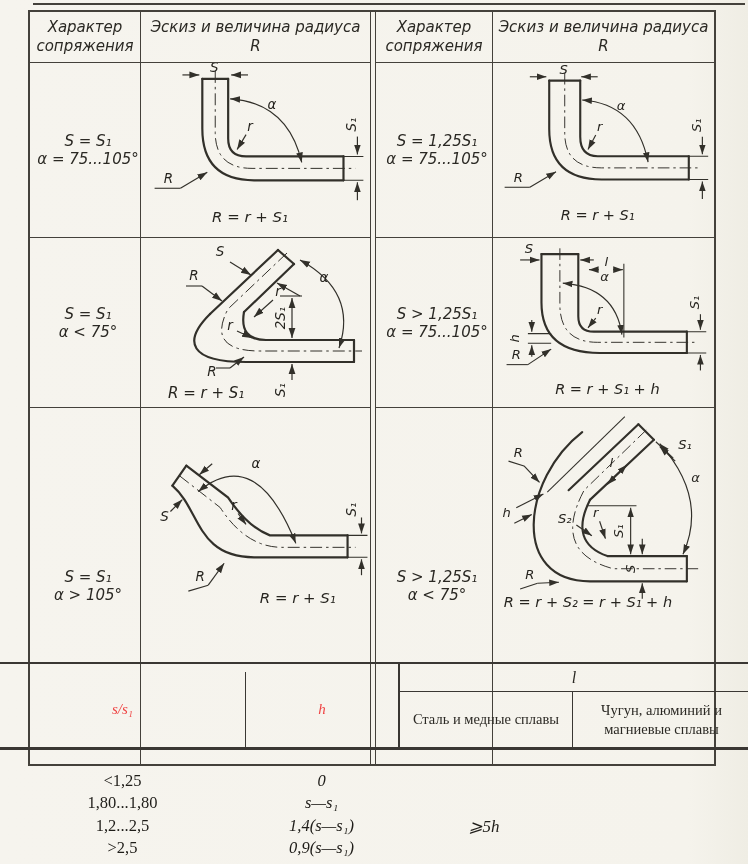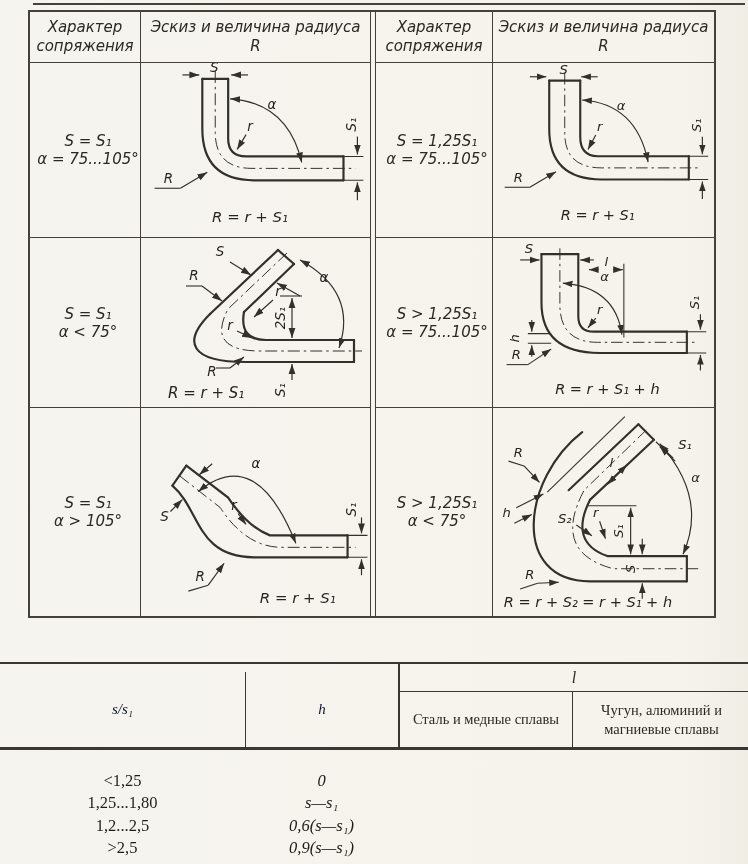--- a/index.html
+++ b/index.html
@@ -4,21 +4,21 @@
 <style>
   html,body{margin:0;padding:0;}
   body{
     width:748px;height:864px;position:relative;overflow:hidden;
     background:linear-gradient(90deg,#f6f4ee 0%,#f5f3ec 92%,#efede4 100%);
     font-family:"DejaVu Sans",sans-serif;color:#2b2924;
   }
   #top-rule{position:absolute;top:3px;left:33px;width:712px;height:2px;background:#44413b;}
   
   #diagram-table{
-    position:absolute;left:28px;top:10px;width:688px;height:608px;
+    position:absolute;left:28px;top:10px;width:688px;height:756px;
     border:2px solid #44413b;box-sizing:border-box;
     display:grid;grid-template-columns:110px 230px 6px 116px 1fr;
     grid-template-rows:50px 175px 170px 1fr;
   }
   .dt-cell{position:relative;box-sizing:border-box;overflow:hidden;}
   .bl{border-left:1.7px solid #44413b;}
   .bt{border-top:1.7px solid #44413b;}
   .sp{border-left:1.7px solid #44413b;border-right:1.7px solid #44413b;}
   .head{display:flex;align-items:center;justify-content:center;text-align:center;
     font:italic 15px "DejaVu Sans",sans-serif;line-height:1.25;padding:0 4px;}
@@ -32,21 +32,21 @@
   .cl{stroke:#32302a;stroke-width:1;fill:none;stroke-dasharray:12 4 2.5 4;}
   .dim{stroke:#32302a;stroke-width:1.2;fill:none;marker-end:url(#ah);}
   .dim2{stroke:#32302a;stroke-width:1.2;fill:none;marker-end:url(#ah);marker-start:url(#ah);}
   .lab{font:italic 13.5px "DejaVu Sans",sans-serif;fill:#26241f;}
   .form{font:italic 15px "DejaVu Sans",sans-serif;fill:#26241f;}
   
   #lower-table{position:absolute;left:0;top:662px;width:748px;height:88px;box-sizing:border-box;
     border-top:2.5px solid #3a3733;border-bottom:3px solid #3a3733;}
   .lt-grid{display:grid;grid-template-columns:245px 153px 350px;height:100%;}
   .lt-cell{display:flex;align-items:center;justify-content:center;box-sizing:border-box;
-    font:15px "Liberation Serif",serif;color:#0f172a;text-align:left;margin-top:8px;}
+    font:15px "Liberation Serif",serif;color:#ef4444;text-align:left;margin-top:8px;}
   .it{font-style:italic;}
   .lt-h{border-left:1.7px solid #3a3733;}
   .lt-lgroup{border-left:2px solid #3a3733;display:flex;flex-direction:column;box-sizing:border-box;}
   .lt-l{height:28px;border-bottom:1.8px solid #3a3733;display:flex;align-items:center;justify-content:center;
     font:italic 16px "Liberation Serif",serif;box-sizing:border-box;}
   .lt-sub{flex:1;display:grid;grid-template-columns:172px 178px;}
   .lt-sub > div{display:flex;align-items:center;justify-content:center;text-align:center;
     font:14.5px "Liberation Serif",serif;line-height:1.25;padding:0 10px;box-sizing:border-box;}
   .lt-cast{border-left:1.7px solid #3a3733;}
   
@@ -295,23 +295,24 @@
         <div>Сталь и медные сплавы</div>
         <div class="lt-cast">Чугун, алюминий и магниевые сплавы</div>
       </div>
     </div>
   </div>
 </div>
 
 <div id="lower-data">
   <div class="ld-col">
     <span>&lt;1,25</span>
-    <span>1,25...1,80</span>
+    <span>1,80...1,80</span>
     <span>1,2...2,5</span>
     <span>&gt;2,5</span>
   </div>
   <div class="ld-col ld-h">
     <span>0</span>
     <span>s—s₁</span>
-    <span>0,6(s—s₁)</span>
+    <span>1,4(s—s₁)</span>
     <span>0,9(s—s₁)</span>
   </div>
+  <div class="ld-val">⩾5h</div>
 </div>
 
 </body></html>

